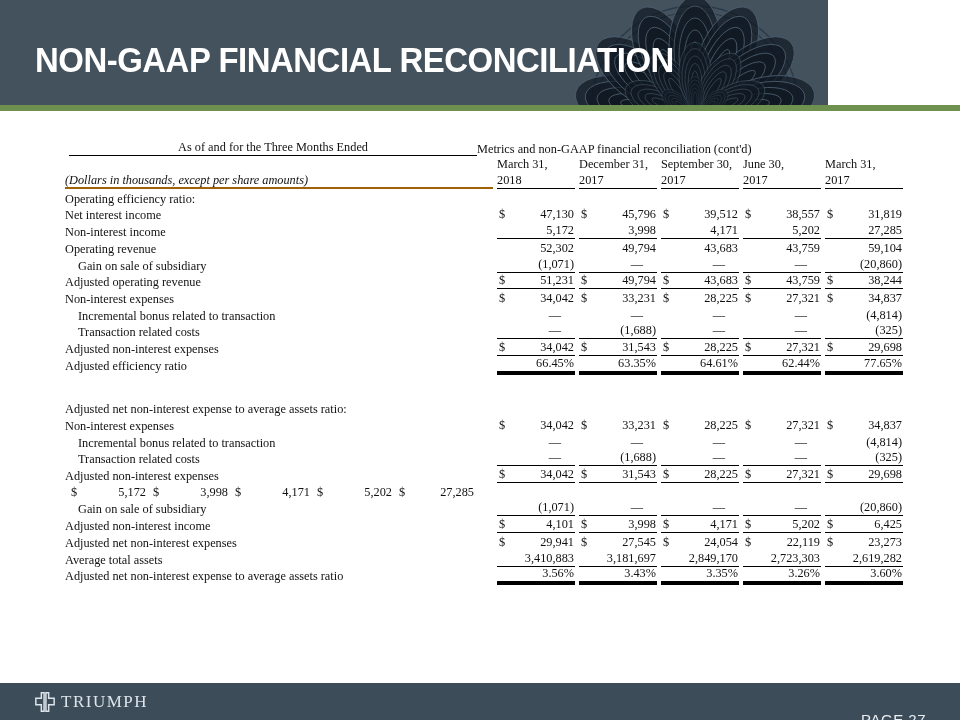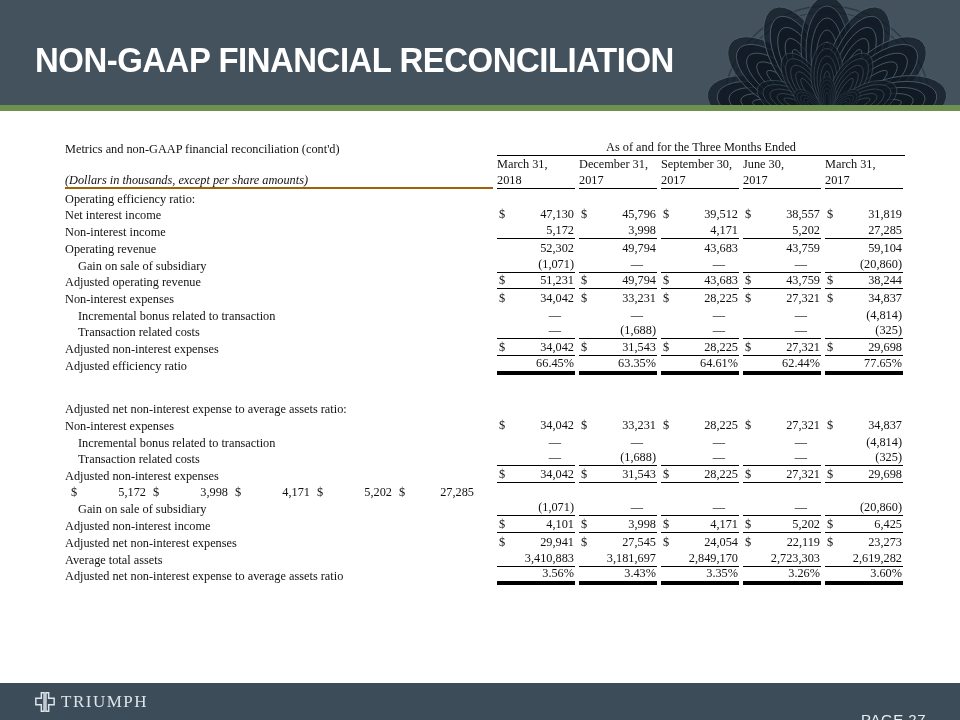--- a/index.html
+++ b/index.html
@@ -1,20 +1,20 @@
 <!DOCTYPE html>
 <html><head>
 <meta charset="utf-8">
 <style>
   html,body{margin:0;padding:0;background:#888;}
   .slide{position:relative;width:960px;height:720px;background:#ffffff;overflow:hidden;
          font-family:"Liberation Serif",serif;}
 
   
-  .band{position:absolute;top:0;left:0;width:960px;height:105px;background:#44525e;}
+  .band{position:absolute;top:0;left:0;width:828px;height:105px;background:#44525e;}
   .guilloche{position:absolute;top:0;right:8px;width:265px;height:105px;}
   .slide-title{position:absolute;left:35px;top:40px;margin:0;color:#ffffff;
                font-family:"Liberation Sans",sans-serif;font-weight:bold;font-size:35px;
                letter-spacing:-0.5px;transform:scaleX(.94);transform-origin:left center;
                white-space:nowrap;z-index:2;}
   .green-rule{position:absolute;top:105px;left:0;width:960px;height:6px;background:#6f9150;}
 
   
   .footer{position:absolute;bottom:0;left:0;width:960px;height:37px;background:#3d4c59;
           display:flex;align-items:center;justify-content:space-between;
@@ -89,22 +89,22 @@
       </g>
     </svg>
     <h1 class="slide-title">NON-GAAP FINANCIAL RECONCILIATION</h1>
   </header>
   <div class="green-rule"></div>
 
   <main class="content">
     <div class="fintable">
 
       <div class="trow">
+        <div class="cell cols-span">As of and for the Three Months Ended</div>
         <div class="cell lbl">Metrics and non-GAAP financial reconciliation (cont'd)</div>
-        <div class="cell cols-span">As of and for the Three Months Ended</div>
       </div>
 
       <div class="trow" id="dates-line1">
         <div class="cell lbl"></div>
       <div class="cell head">March 31,</div>
           <div class="cell head">December 31,</div>
           <div class="cell head">September 30,</div>
           <div class="cell head">June 30,</div>
           <div class="cell head">March 31,</div>
         </div>

